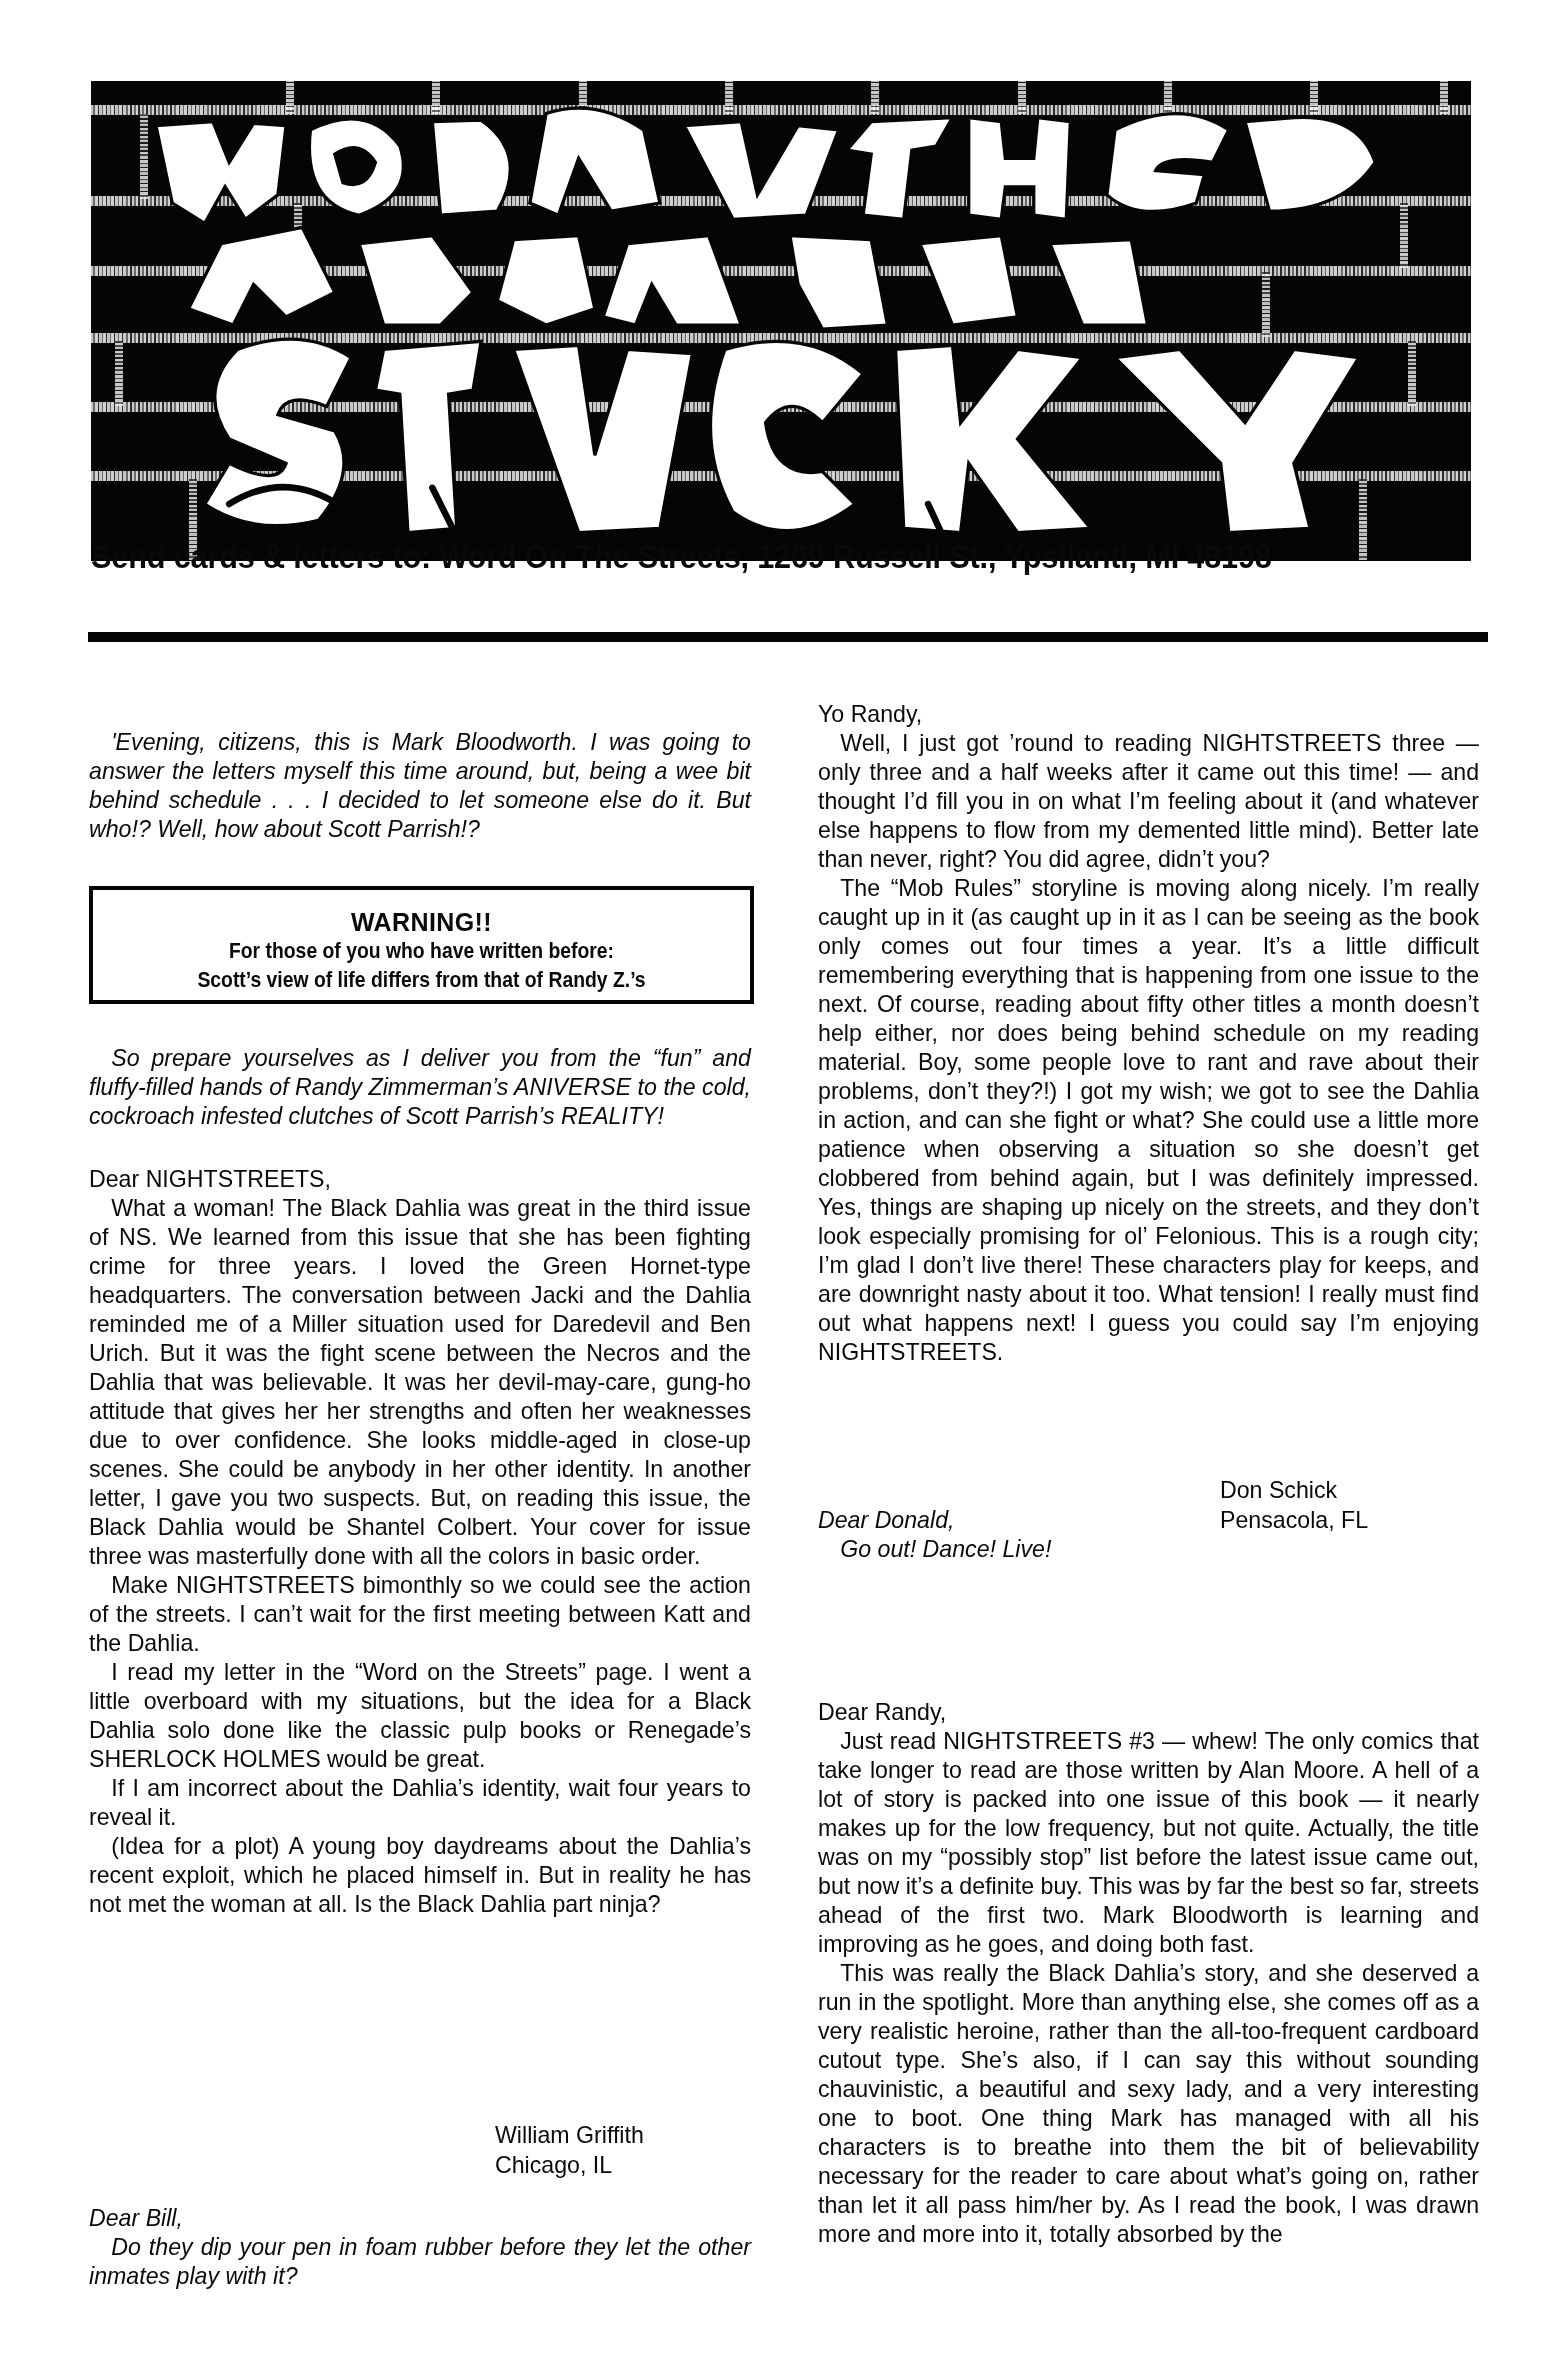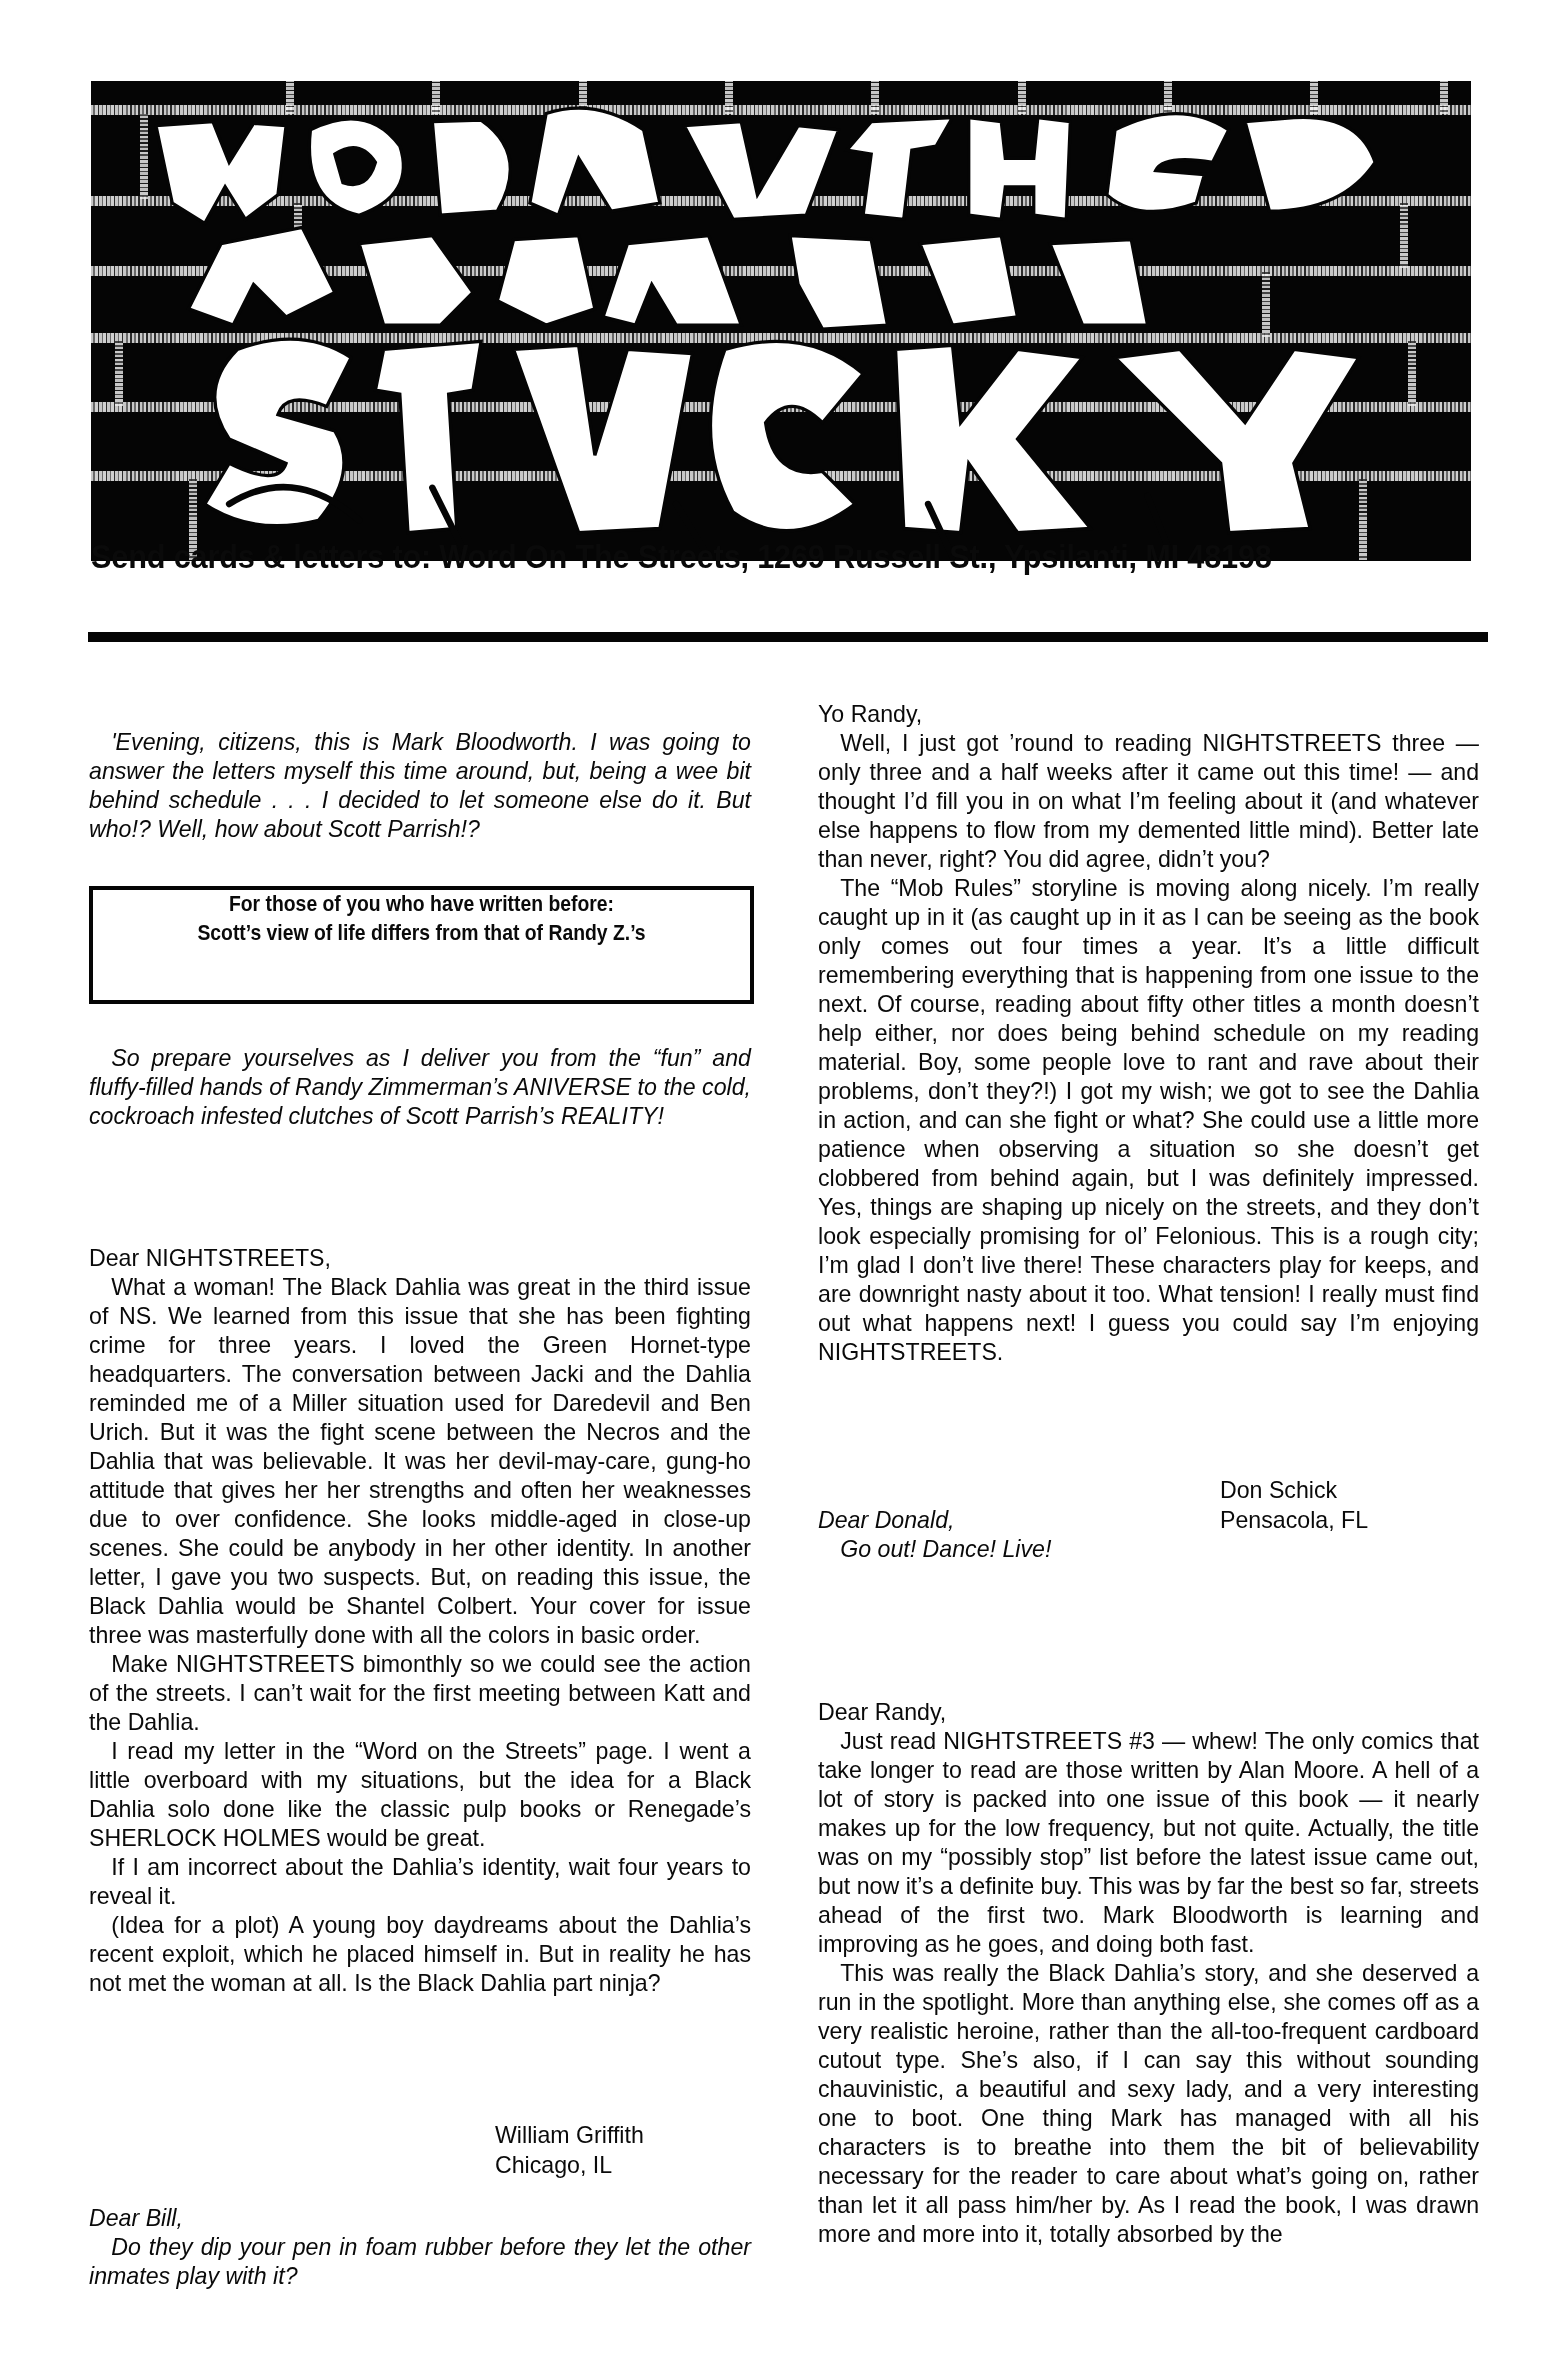--- a/index.html
+++ b/index.html
@@ -144,31 +144,32 @@
 
 <div class="col col-left">
 
   <div class="block" style="top:727px">
     <div class="body-text italic">
       <p class="para">'Evening, citizens, this is Mark Bloodworth. I was going to answer the letters myself this time around, but, being a wee bit behind schedule . . . I decided to let someone else do it. But who!? Well, how about Scott Parrish!?</p>
     </div>
   </div>
 
   <div class="warning-box" style="top:886px">
+    <div class="warning-title">WARNING!!</div>
     <div class="warning-line">For those of you who have written before:</div>
     <div class="warning-line">Scott’s view of life differs from that of Randy Z.’s</div>
   </div>
 
   <div class="block" style="top:1043px">
     <div class="body-text italic">
       <p class="para">So prepare yourselves as I deliver you from the “fun” and fluffy-filled hands of Randy Zimmerman’s ANIVERSE to the cold, cockroach infested clutches of Scott Parrish’s REALITY!</p>
     </div>
   </div>
 
-  <div class="block" style="top:1243px">
+  <div class="block" style="top:1164px">
     <div class="body-text">
       <p class="nopara">Dear NIGHTSTREETS,</p>
       <p class="para">What a woman! The Black Dahlia was great in the third issue of NS. We learned from this issue that she has been fighting crime for three years. I loved the Green Hornet-type headquarters. The conversation between Jacki and the Dahlia reminded me of a Miller situation used for Daredevil and Ben Urich. But it was the fight scene between the Necros and the Dahlia that was believable. It was her devil-may-care, gung-ho attitude that gives her her strengths and often her weaknesses due to over confidence. She looks middle-aged in close-up scenes. She could be anybody in her other identity. In another letter, I gave you two suspects. But, on reading this issue, the Black Dahlia would be Shantel Colbert. Your cover for issue three was masterfully done with all the colors in basic order.</p>
       <p class="para">Make NIGHTSTREETS bimonthly so we could see the action of the streets. I can’t wait for the first meeting between Katt and the Dahlia.</p>
       <p class="para">I read my letter in the “Word on the Streets” page. I went a little overboard with my situations, but the idea for a Black Dahlia solo done like the classic pulp books or Renegade’s SHERLOCK HOLMES would be great.</p>
       <p class="para">If I am incorrect about the Dahlia’s identity, wait four years to reveal it.</p>
       <p class="para">(Idea for a plot) A young boy daydreams about the Dahlia’s recent exploit, which he placed himself in. But in reality he has not met the woman at all. Is the Black Dahlia part ninja?</p>
     </div>
   </div>
 

